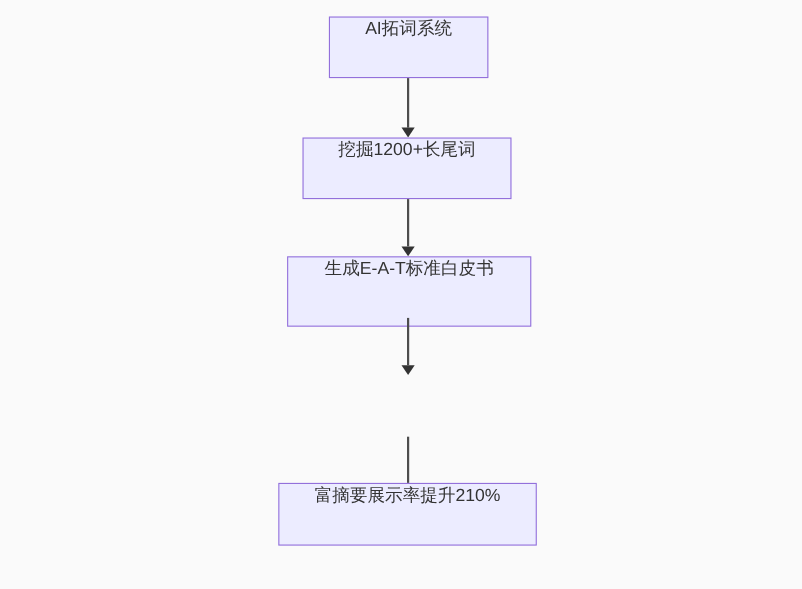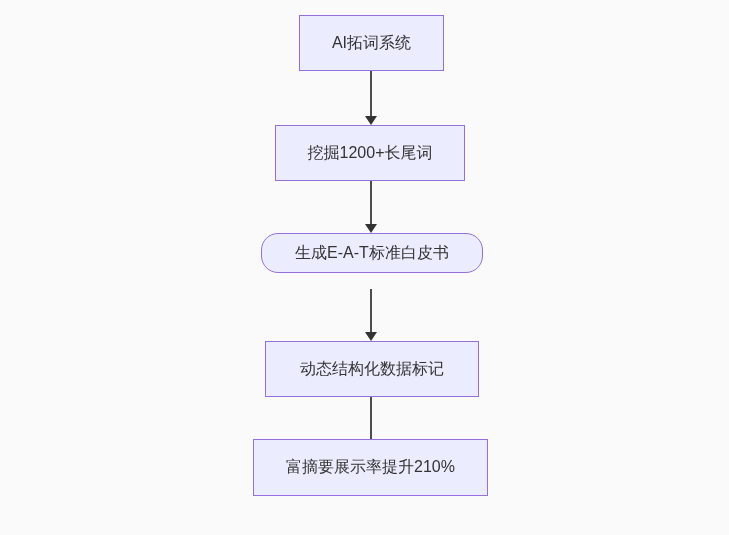--- a/index.html
+++ b/index.html
@@ -19,29 +19,29 @@
     height: 535px;
     background: #fafafa;
   }
   .node {
     position: absolute;
     background: #ECECFF;
     border: 1px solid #9370DB;
     color: #333333;
     font-size: 16px;
     display: flex;
-    align-items: center;
+    align-items: flex-start;
     justify-content: center;
     text-align: center;
     box-sizing: border-box;
     white-space: nowrap;
   }
   .node-1 { left: 299px; top: 15px;  width: 145px; height: 56px; }
   .node-2 { left: 275px; top: 125px; width: 190px; height: 56px; }
-  .node-3 { left: 261px; top: 233px; width: 222px; height: 40px; border-radius: 17px; }
+  .node-3 { left: 261px; top: 233px; width: 222px; height: 64px; }
   .node-4 { left: 265px; top: 341px; width: 214px; height: 56px; }
   .node-5 { left: 253px; top: 439px; width: 235px; height: 57px; }
 
   .arrow {
     position: absolute;
     left: 365px;          
     width: 12px;
     display: flex;
     flex-direction: column;
     align-items: center;
@@ -88,23 +88,20 @@
 
   <div class="node node-3">
     <span>生成E-A-T标准白皮书</span>
   </div>
 
   <div class="arrow arrow-3">
     <div class="shaft"></div>
     <div class="head"></div>
   </div>
 
-  <div class="node node-4">
-    <span>动态结构化数据标记</span>
-  </div>
 
   <div class="arrow arrow-4">
     <div class="shaft"></div>
     <div class="head"></div>
   </div>
 
   <div class="node node-5">
     <span>富摘要展示率提升210%</span>
   </div>
 

